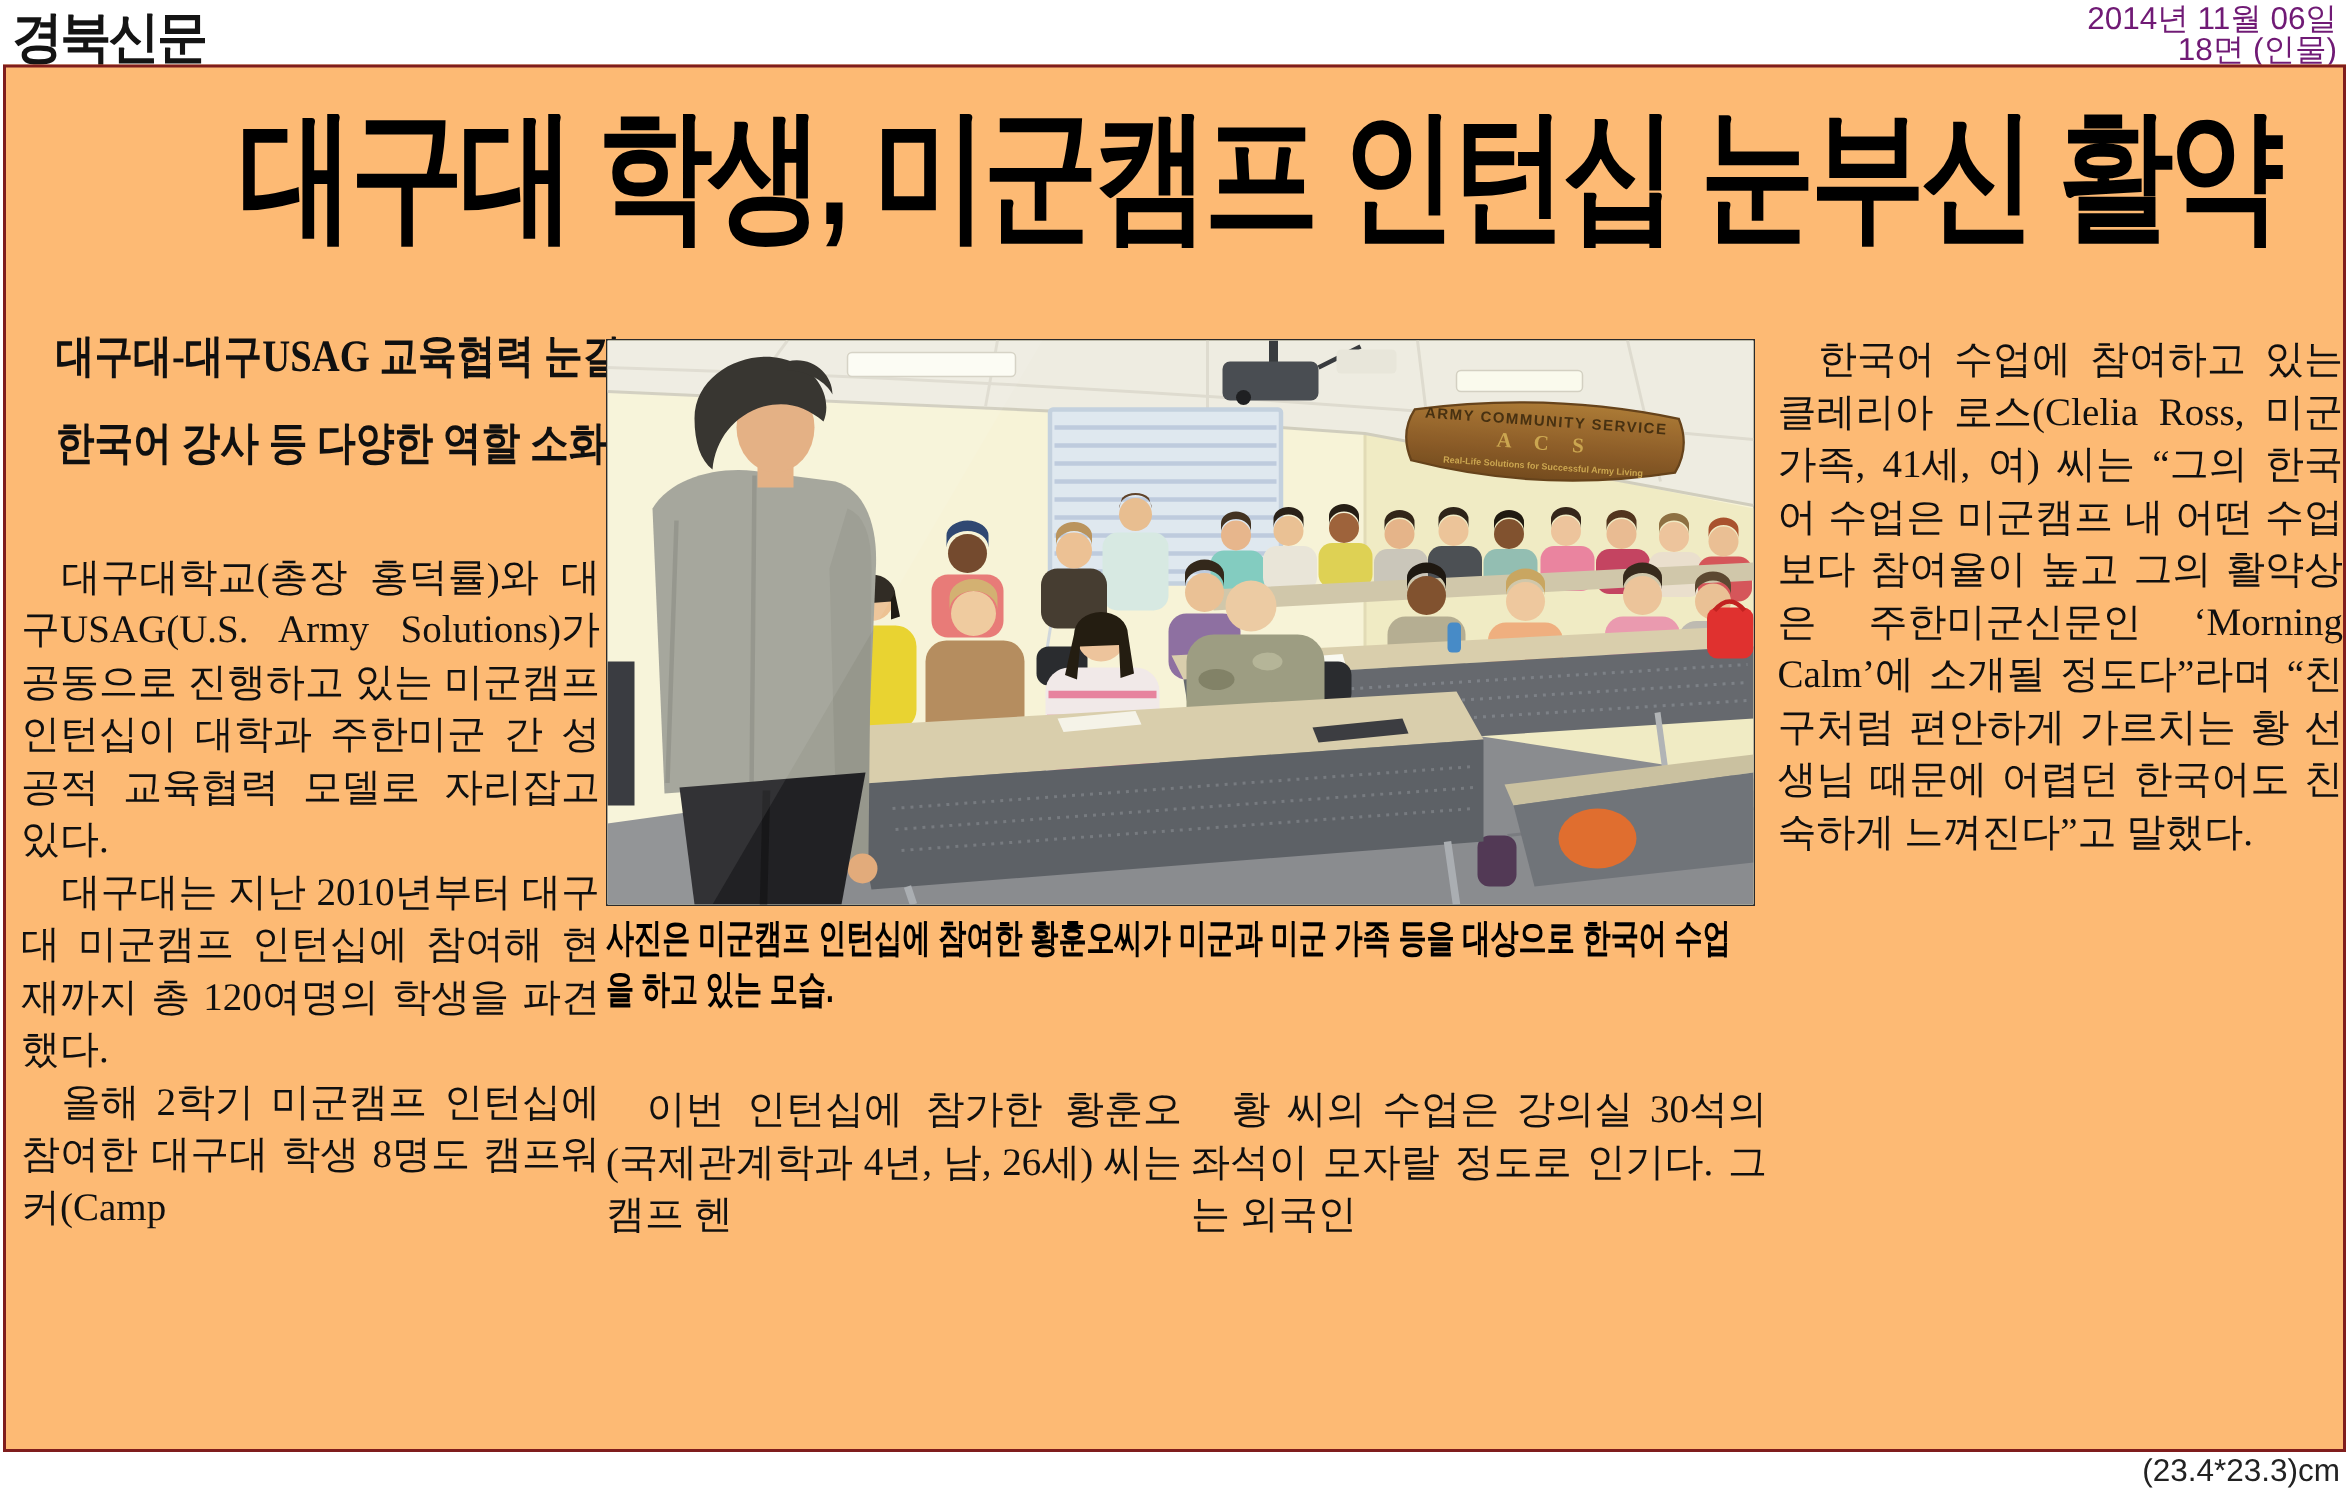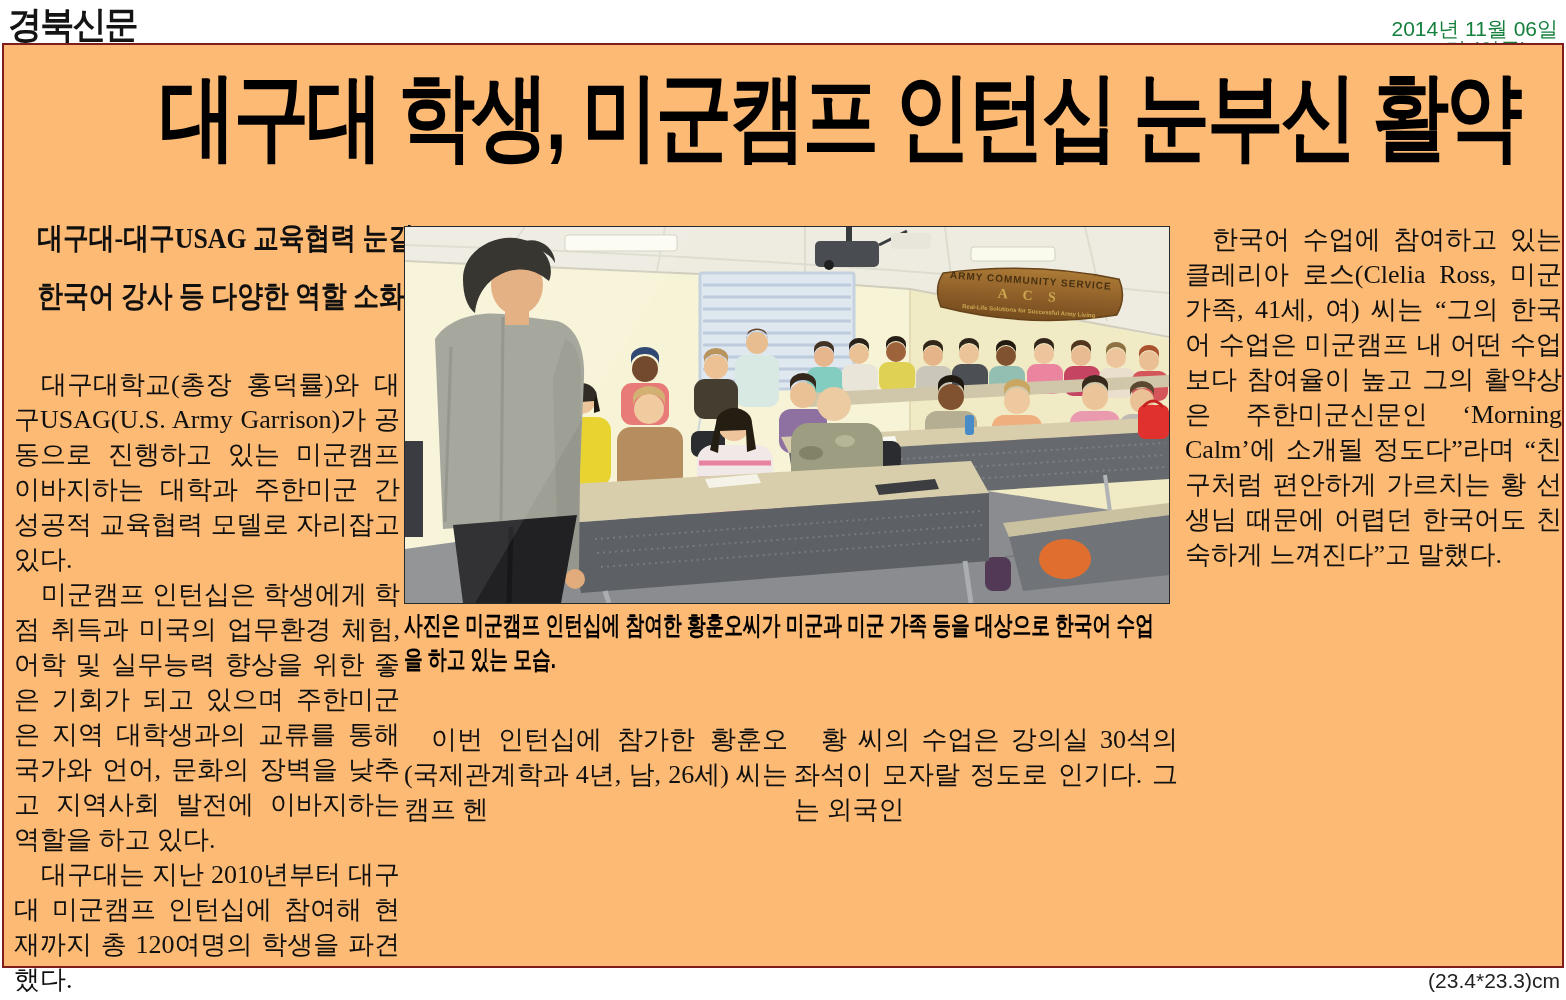--- a/index.html
+++ b/index.html
@@ -1,22 +1,22 @@
 <!DOCTYPE html>
 <html><head>
 <meta charset="utf-8">
 <style>
   html,body{margin:0;padding:0;background:#ffffff;}
   body{width:1566px;height:1000px;position:relative;overflow:hidden;
        font-family:"Liberation Sans","DejaVu Sans",sans-serif;color:#111;}
 
   .masthead{position:absolute;left:8px;top:0px;font-size:37px;font-weight:900;
             letter-spacing:-2px;color:#141414;transform:scaleX(.92);transform-origin:left top;}
-  .dateblock{position:absolute;right:8px;top:18px;text-align:center;
-             font-size:21px;line-height:21px;color:#15803d;font-weight:400;}
+  .dateblock{position:absolute;right:8px;top:2px;text-align:right;
+             font-size:21px;line-height:21px;color:#701a75;font-weight:400;}
 
   .article-box{position:absolute;left:2px;top:43px;width:1558px;height:921px;
                border:2px solid #7f1d1d;background:#fdba74;}
 
   .headline{position:absolute;left:0;top:8px;width:1554px;text-align:center;
             white-space:nowrap;font-size:96px;font-weight:900;letter-spacing:-4px;
             color:#000;transform:scaleX(.80);transform-origin:center top;}
 
   .col{position:absolute;font-family:"Liberation Serif","DejaVu Serif",serif;
        font-size:26px;line-height:35px;text-align:justify;color:#101010;}
@@ -52,22 +52,21 @@
   <div>18면 (인물)</div>
 </div>
 
 <div class="article-box">
 
   <div class="headline">대구대 학생, 미군캠프 인턴십 눈부신 활약</div>
 
   <div class="col col1">
     <p class="subhead first">대구대-대구USAG 교육협력 눈길</p>
     <p class="subhead second">한국어 강사 등 다양한 역할 소화</p>
-    <p>대구대학교(총장 홍덕률)와 대구USAG(U.S. Army Garrison)가 공동으로 진행하고 있는 미군캠프 이바지하는 대학과 주한미군 간 성공적 교육협력 모델로 자리잡고 있다.</p>
-    <p>미군캠프 인턴십은 학생에게 학점 취득과 미국의 업무환경 체험, 어학 및 실무능력 향상을 위한 좋은 기회가 되고 있으며 주한미군은 지역 대학생과의 교류를 통해 국가와 언어, 문화의 장벽을 낮추고 지역사회 발전에 이바지하는 역할을 하고 있다.</p>
+    <p>대구대학교(총장 홍덕률)와 대구USAG(U.S. Army Solutions)가 공동으로 진행하고 있는 미군캠프 인턴십이 대학과 주한미군 간 성공적 교육협력 모델로 자리잡고 있다.</p>
     <p>대구대는 지난 2010년부터 대구대 미군캠프 인턴십에 참여해 현재까지 총 120여명의 학생을 파견했다.</p>
     <p>올해 2학기 미군캠프 인턴십에 참여한 대구대 학생 8명도 캠프워커(Camp</p>
   </div>
 
   <div class="photo-wrap">
     <svg viewBox="0 0 764 376" preserveAspectRatio="none">
       <defs>
         <linearGradient id="woodgrad" x1="0" y1="0" x2="0" y2="1">
           <stop offset="0" stop-color="#a9752f"></stop>
           <stop offset="0.5" stop-color="#8d5a22"></stop>

